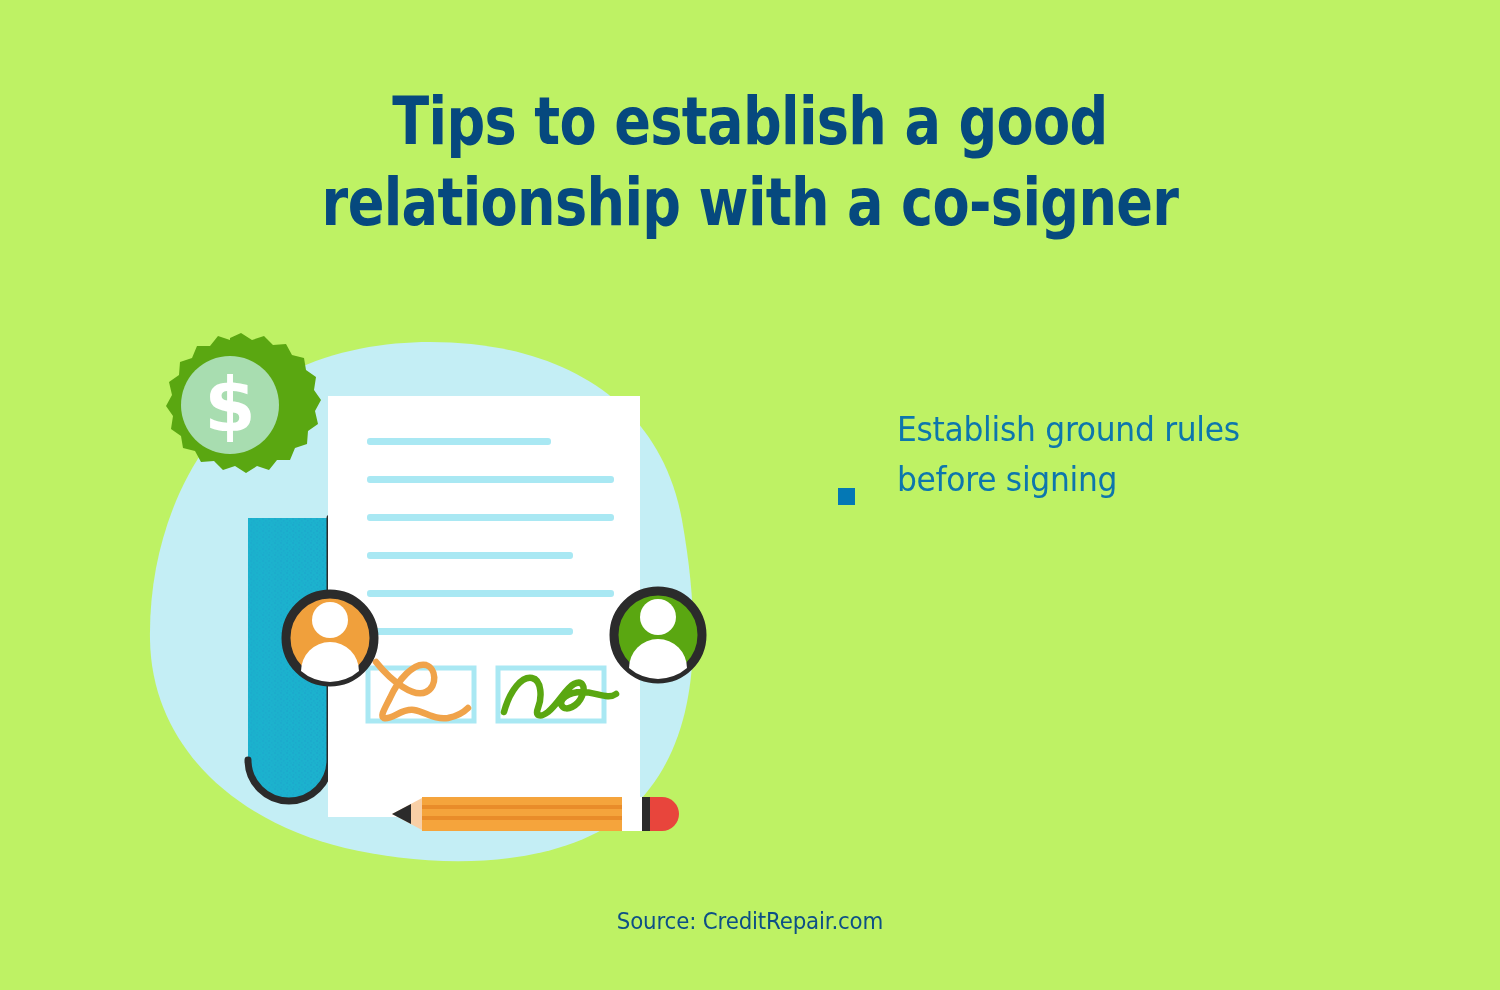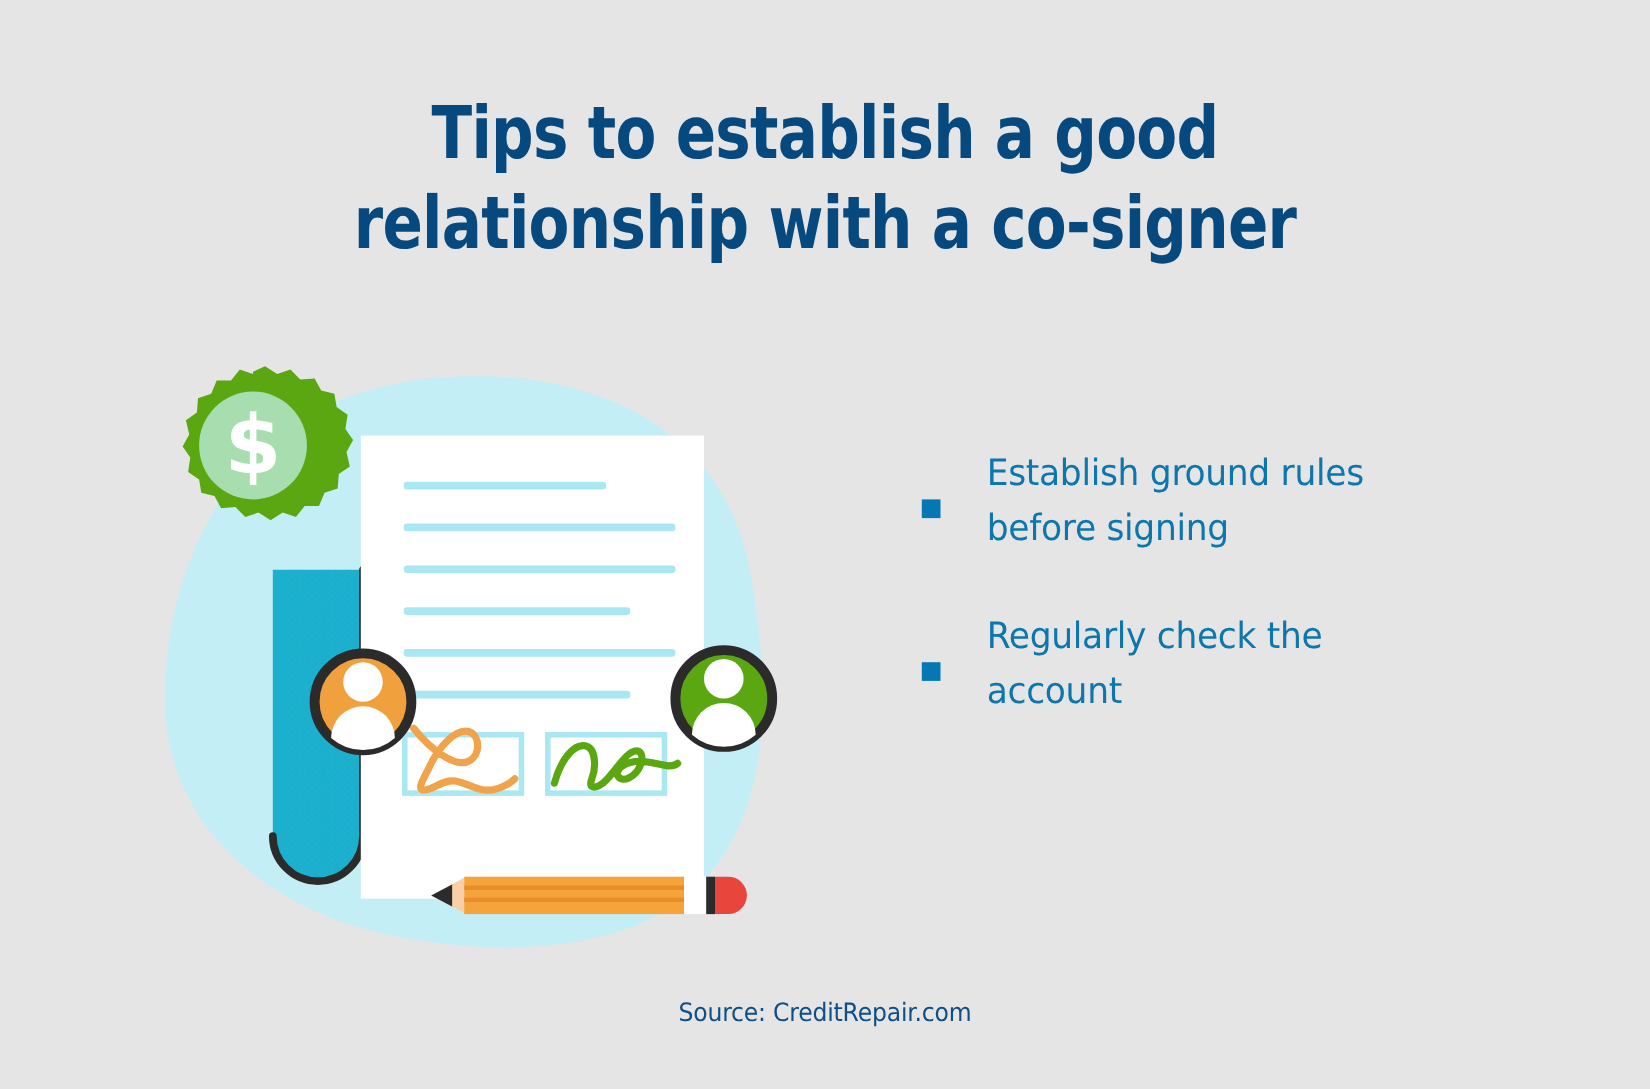--- a/index.html
+++ b/index.html
@@ -12,21 +12,21 @@
     background: #9ce8f2;
     font-family: "Liberation Sans", sans-serif;
     overflow: hidden;
     position: relative;
   }
 
   #canvas {
     position: relative;
     width: 1500px;
     height: 990px;
-    background: #e5e5e5;
+    background: #bef264;
     overflow: hidden;
   }
 
   
   #title {
     position: absolute;
     left: 200px;
     top: 82px;
     width: 1100px;
     text-align: center;
@@ -43,21 +43,21 @@
 
   
   #bullets {
     position: absolute;
     left: 838px;
     top: 405px;
     width: 470px;
   }
   .bullet-item {
     display: flex;
-    align-items: center;
+    align-items: flex-end;
     margin-bottom: 48px;
   }
   .bullet-item:last-child { margin-bottom: 0; }
   .bullet-marker {
     width: 17px;
     height: 17px;
     background: #0478b5;
     flex: 0 0 auto;
     margin-top: 14px;
     margin-right: 42px;
@@ -218,22 +218,17 @@
       </g>
     </svg>
   </div>
 
   <div id="bullets">
     <div class="bullet-item">
       <span class="bullet-marker"></span>
       <span class="bullet-text">Establish ground rules
 before signing</span>
     </div>
-    <div class="bullet-item">
-      <span class="bullet-marker"></span>
-      <span class="bullet-text">Regularly check the
-account</span>
-    </div>
   </div>
 
   <div id="source">Source: CreditRepair.com</div>
 
 </div>
 
 </body></html>

